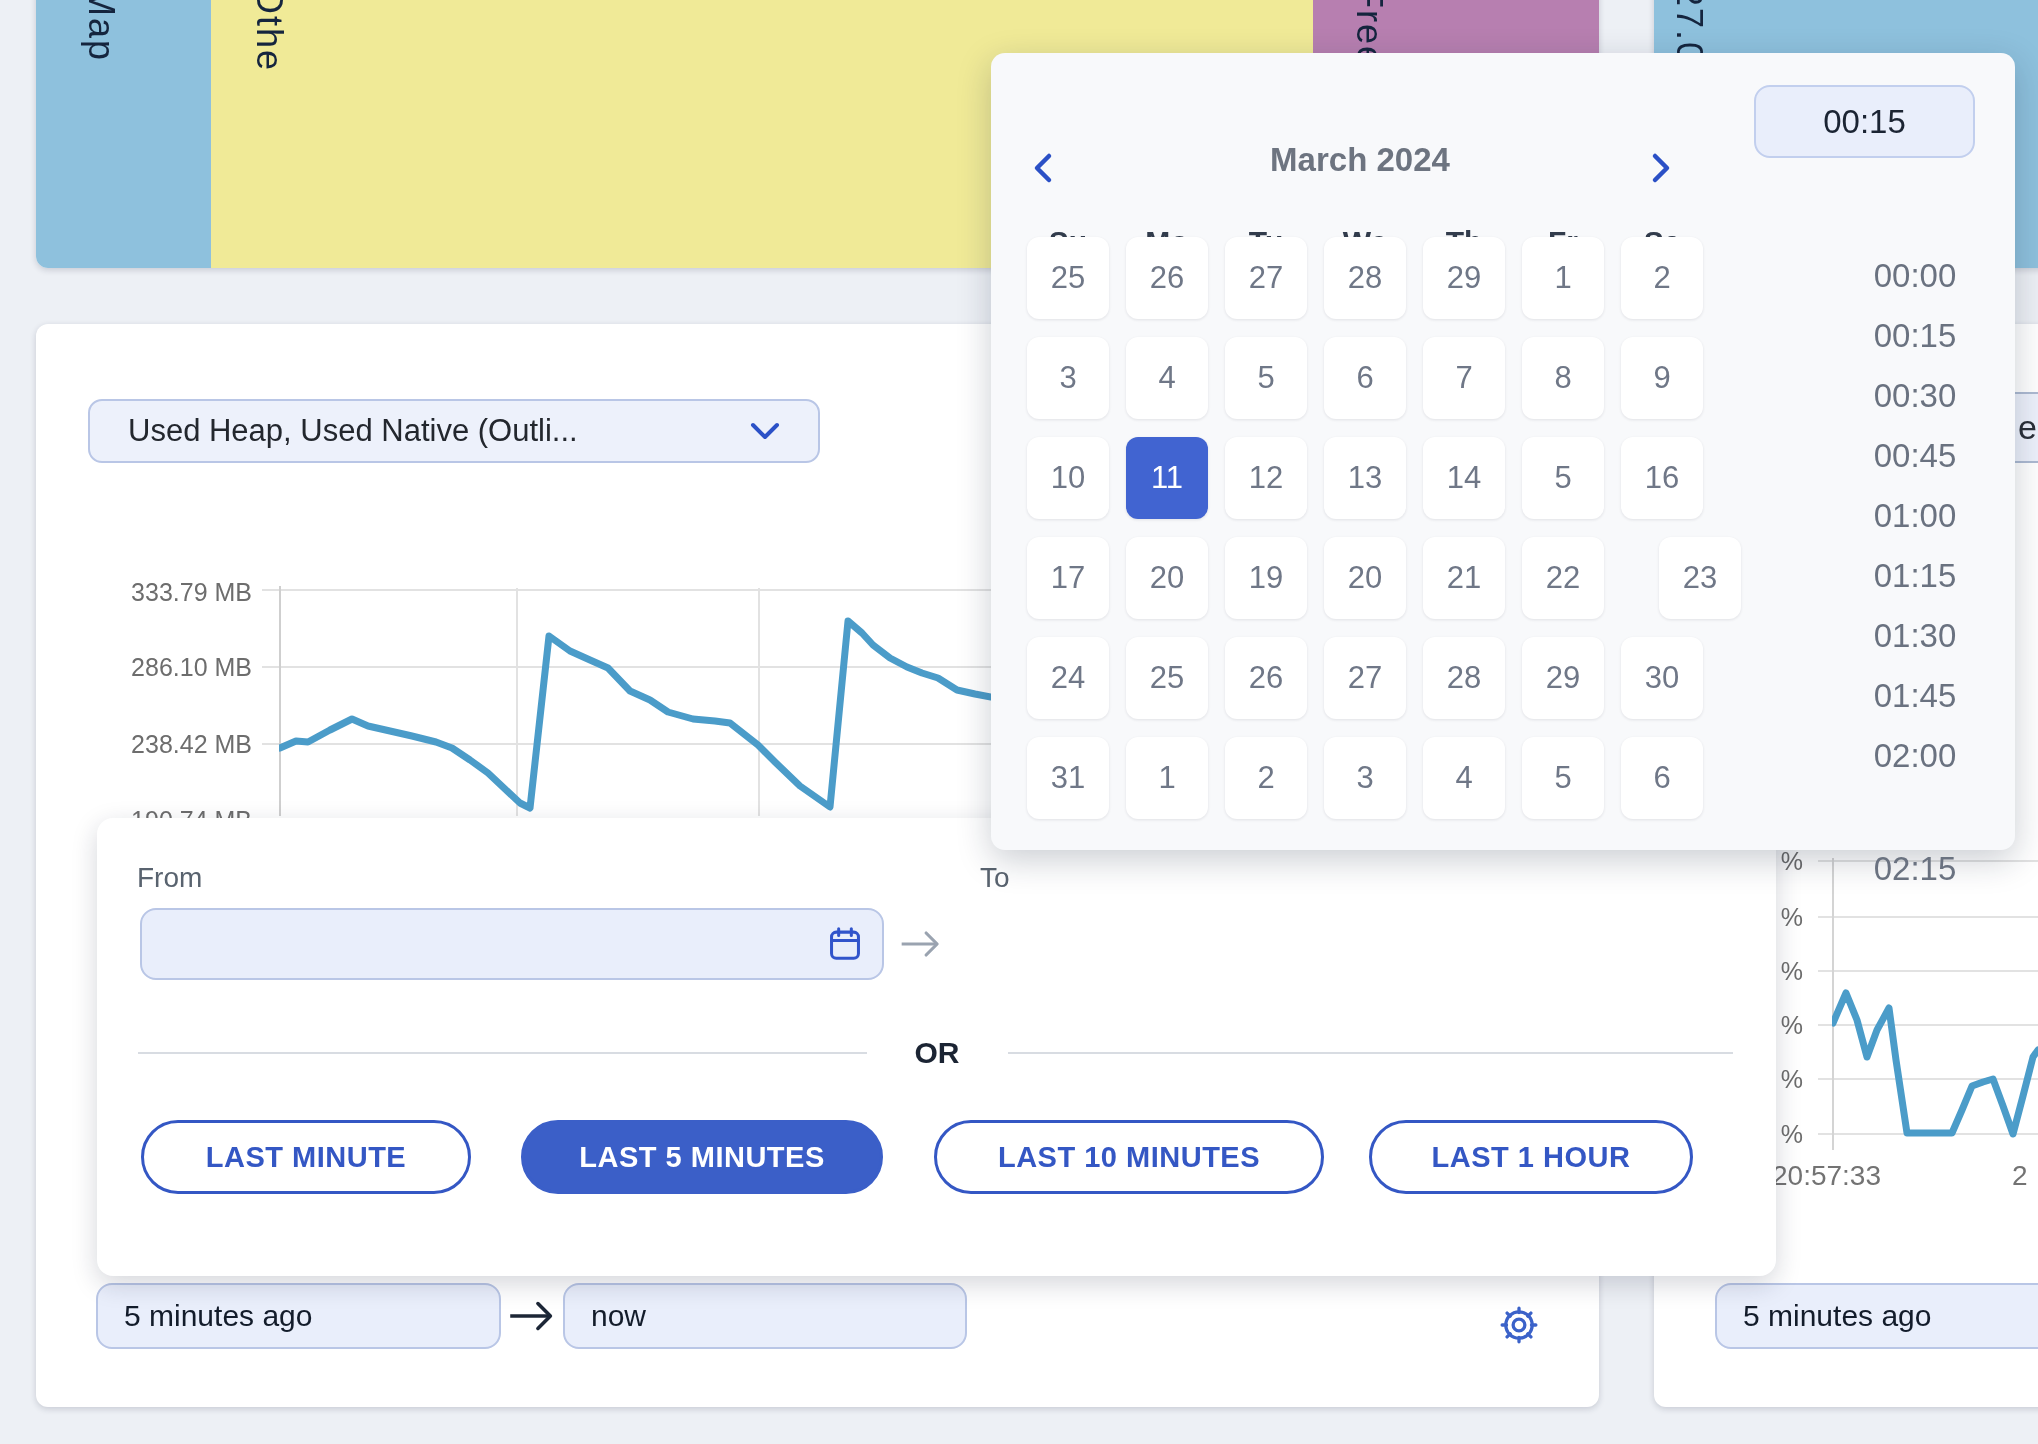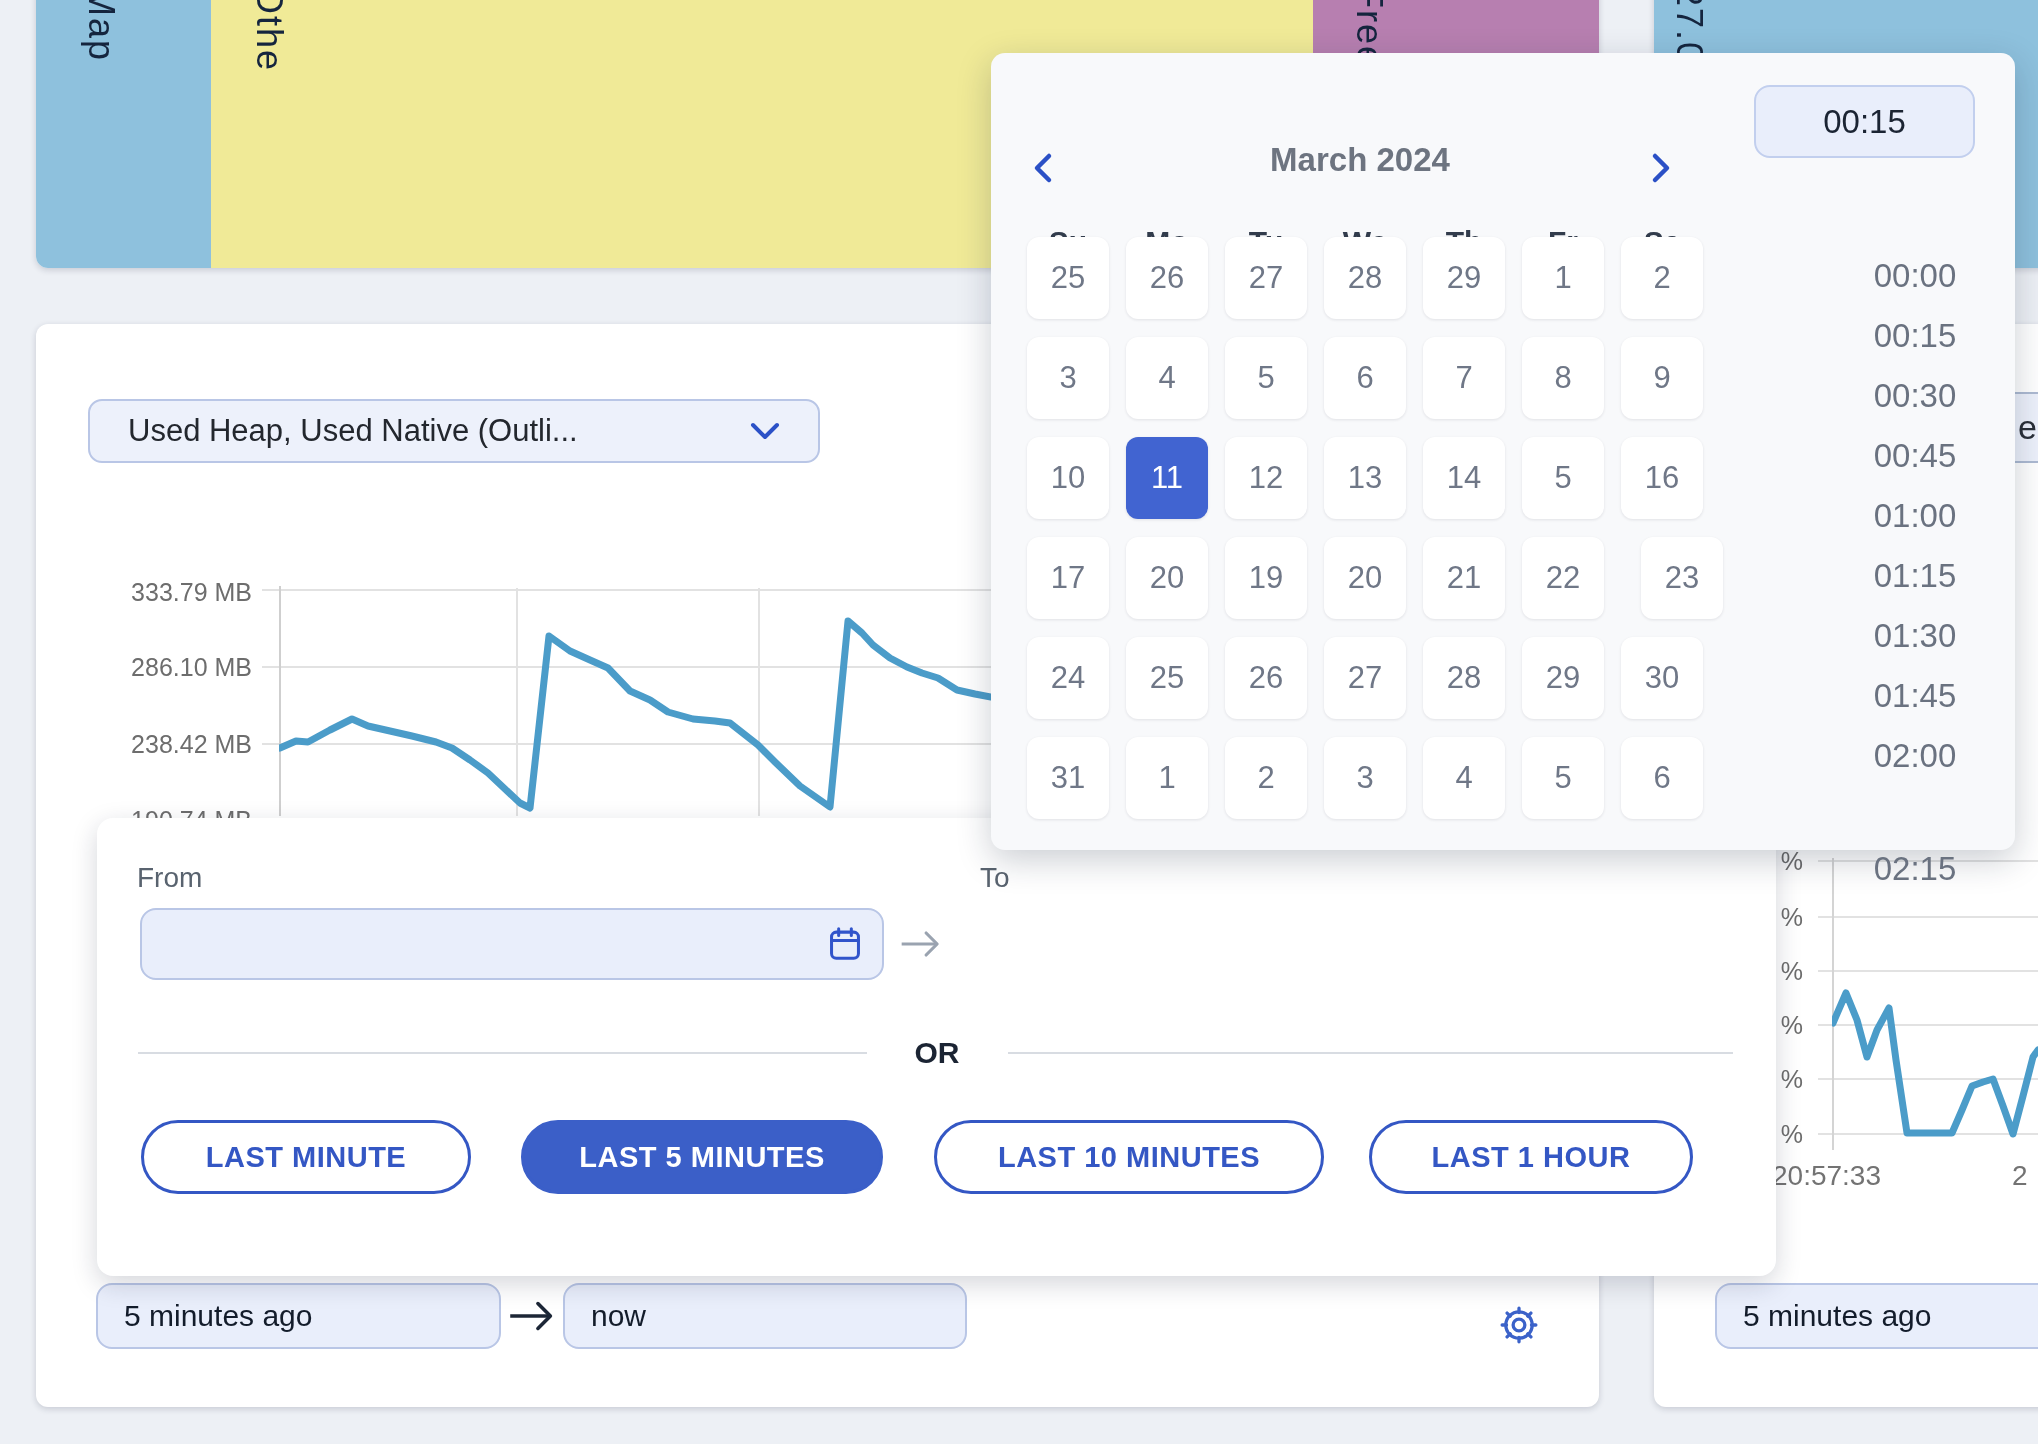--- a/index.html
+++ b/index.html
@@ -215,21 +215,21 @@
         <div class="day" style="left: 333px; top: 384px;">13</div>
         <div class="day" style="left: 432px; top: 384px;">14</div>
         <div class="day" style="left: 531px; top: 384px;">5</div>
         <div class="day" style="left: 630px; top: 384px;">16</div>
         <div class="day" style="left: 36px; top: 484px;">17</div>
         <div class="day" style="left: 135px; top: 484px;">20</div>
         <div class="day" style="left: 234px; top: 484px;">19</div>
         <div class="day" style="left: 333px; top: 484px;">20</div>
         <div class="day" style="left: 432px; top: 484px;">21</div>
         <div class="day" style="left: 531px; top: 484px;">22</div>
-        <div class="day" style="left: 650px; top: 484px;">23</div>
+        <div class="day" style="left: 668px; top: 484px;">23</div>
         <div class="day" style="left: 36px; top: 584px;">24</div>
         <div class="day" style="left: 135px; top: 584px;">25</div>
         <div class="day" style="left: 234px; top: 584px;">26</div>
         <div class="day" style="left: 333px; top: 584px;">27</div>
         <div class="day" style="left: 432px; top: 584px;">28</div>
         <div class="day" style="left: 531px; top: 584px;">29</div>
         <div class="day" style="left: 630px; top: 584px;">30</div>
         <div class="day" style="left: 36px; top: 684px;">31</div>
         <div class="day" style="left: 135px; top: 684px;">1</div>
         <div class="day" style="left: 234px; top: 684px;">2</div>

